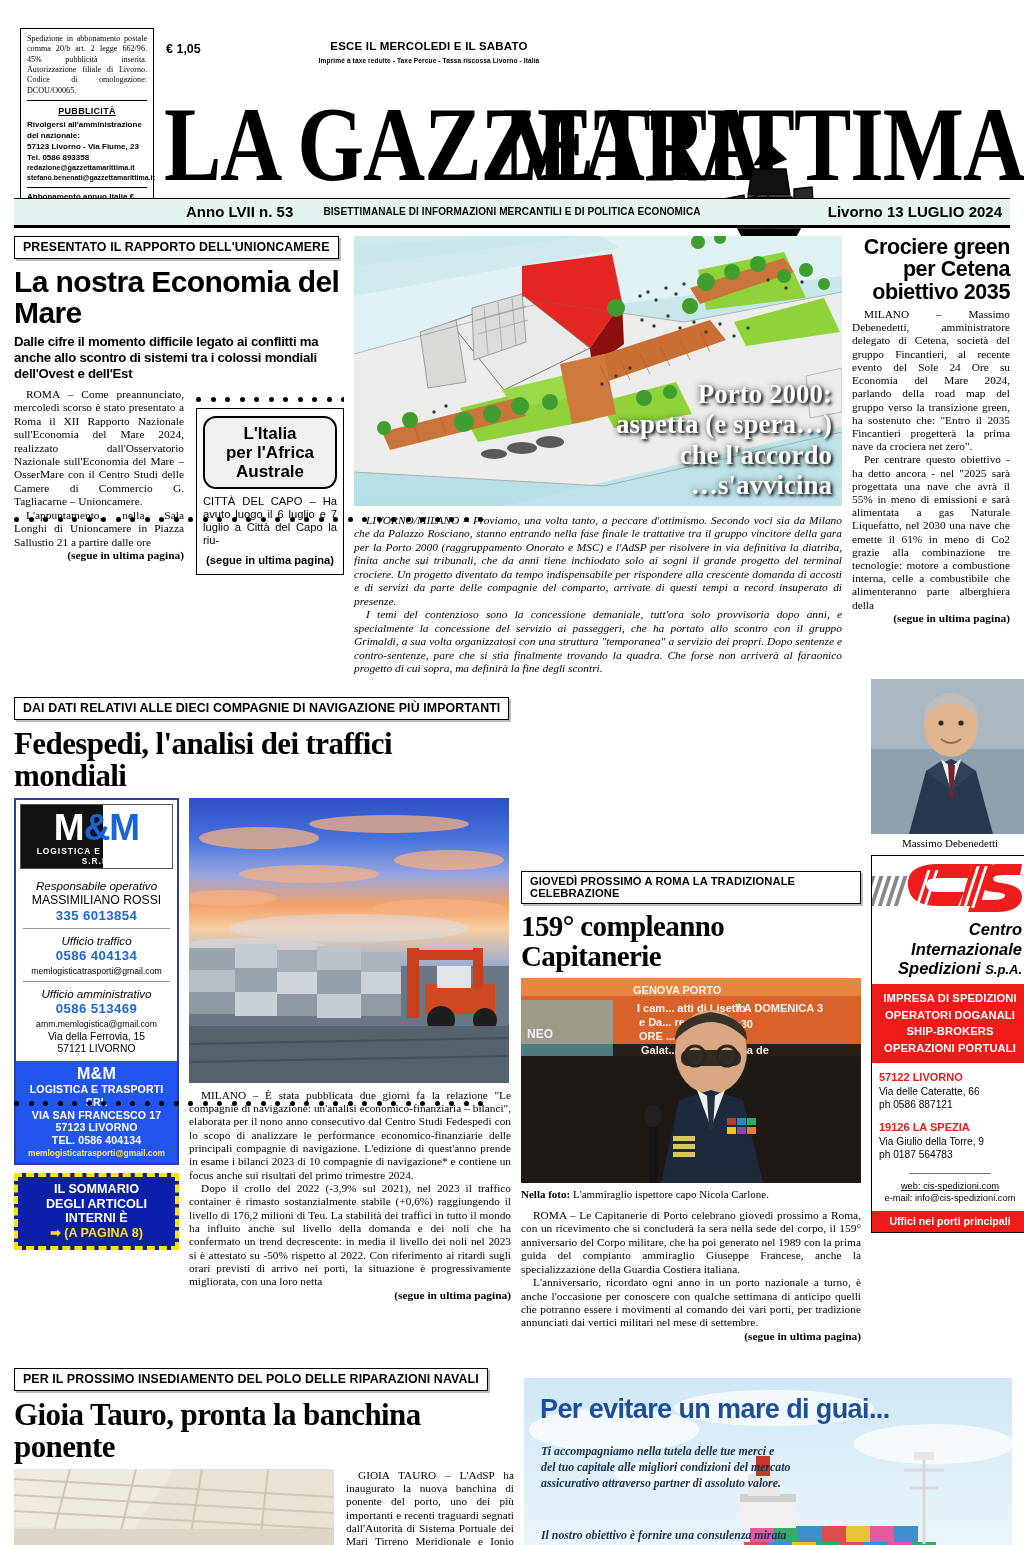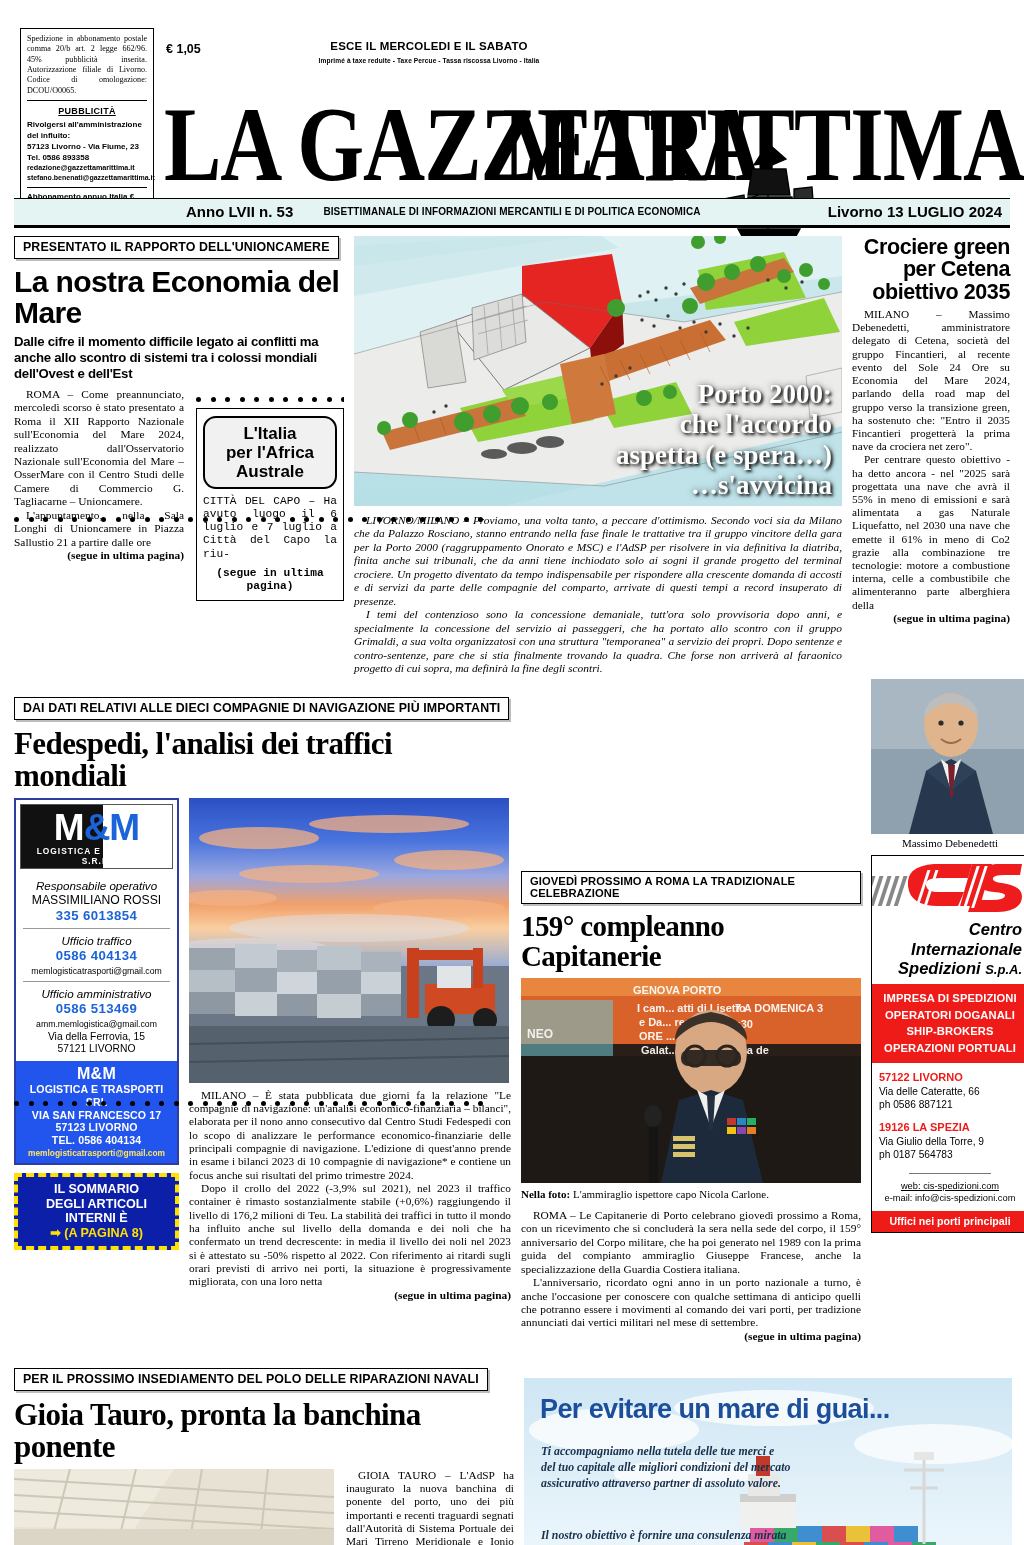--- a/index.html
+++ b/index.html
@@ -45,21 +45,21 @@
   .row1{display:flex;gap:10px;margin-top:8px;}
   .col-a{width:330px;}
   .col-b{width:488px;}
   .col-c{width:158px;}
 
   .lead-flex{display:flex;gap:12px;}
   .lead-left{width:172px;}
   .lead-right{width:148px;}
   .italia-box{border:1px solid #000;padding:7px 6px 7px;}
   .italia-inner{border:2px solid #000;border-radius:13px;padding:6px 4px;text-align:center;background:#f1f1f1;font-family:"Liberation Sans",sans-serif;font-weight:bold;font-size:17px;line-height:1.12;}
-  .italia-body{font-family:Liberation Mono, monospace;font-size:11.2px;line-height:1.18;text-align:justify;margin-top:6px;}
+  .italia-body{font-family:Liberation Sans, sans-serif;font-size:11.2px;line-height:1.18;text-align:justify;margin-top:6px;}
 
   .hero{position:relative;width:488px;height:270px;overflow:hidden;background:#bfe0e4;}
   .hero-title{position:absolute;right:10px;bottom:6px;text-align:right;font-family:"Liberation Serif",serif;font-weight:bold;font-size:27px;line-height:1.12;color:#fff;text-shadow:2px 2px 3px rgba(0,0,0,.85),0 0 6px rgba(0,0,0,.6);}
 
   .rt-headline{font-family:"Liberation Sans",sans-serif;font-weight:bold;font-size:21.5px;line-height:1.04;text-align:right;letter-spacing:-.4px;}
   .rt-body{font-family:"Liberation Serif",serif;font-size:11.3px;line-height:1.17;text-align:justify;margin-top:5px;}
 
   
   .row2{display:flex;gap:10px;margin-top:4px;}
   .ad-mm{border:2px solid #2f3e9e;width:165px;box-sizing:border-box;background:#fff;}
@@ -118,21 +118,21 @@
 
 <div class="page">
 
   <div class="masthead">
 
     <div class="mast-box">
       <p>Spedizione in abbonamento postale comma 20/b art. 2 legge 662/96. 45% pubblicità inserita. Autorizzazione filiale di Livorno. Codice di omologazione: DCOU/O0065.</p>
       <hr class="hr-thin">
       <div class="pubb">PUBBLICITÀ</div>
       <div class="bold-s">Rivolgersi all'amministrazione</div>
-      <div class="bold-s">del influito:</div>
+      <div class="bold-s">del nazionale:</div>
       <div class="bold-s ctr">57123 Livorno - Via Fiume, 23</div>
       <div class="bold-s ctr">Tel. 0586 893358</div>
       <div class="bold-s ctr" style="font-size:7.2px">redazione@gazzettamarittima.it</div>
       <div class="bold-s ctr" style="font-size:7px">stefano.benenati@gazzettamarittima.it</div>
       <hr class="hr-thin">
       <div class="bold-s">Abbonamento annuo Italia € 105, estero via aerea € 170.</div>
     </div>
 
     <div class="price">€ 1,05</div>
     <div class="esce">ESCE IL MERCOLEDI E IL SABATO</div>
@@ -315,22 +315,22 @@
           </g>
 
           <g stroke="#6f6f6f" fill="none" stroke-width=".8" opacity=".55">
             <path d="M0 118 L190 66 L330 86 L488 56"></path>
             <path d="M0 236 L250 250 L488 196"></path>
             <path d="M452 140 L488 132 L488 176 L456 182 Z"></path>
           </g>
         </svg>
         <div class="hero-title">
           <div>Porto 2000:</div>
+          <div>aspetta (e spera…)</div>
           <div>che l'accordo</div>
-          <div>aspetta (e spera…)</div>
           <div>…s'avvicina</div>
         </div>
       </div>
 
       <div class="body-txt ital" style="margin-top:8px">
         <p>LIVORNO/MILANO – Proviamo, una volta tanto, a peccare d'ottimismo. Secondo voci sia da Milano che da Palazzo Rosciano, stanno entrando nella fase finale le trattative tra il gruppo vincitore della gara per la Porto 2000 (raggruppamento Onorato e MSC) e l'AdSP per risolvere in via definitiva la diatriba, finita anche sui tribunali, che da anni tiene inchiodato solo ai sogni il grande progetto del terminal crociere. Un progetto diventato da tempo indispensabile per rispondere alla crescente domanda di accosti e di servizi da parte delle compagnie del comparto, arrivate di questi tempi a record insuperato di presenze.</p>
         <p>I temi del contenzioso sono la concessione demaniale, tutt'ora solo provvisoria dopo anni, e specialmente la concessione del servizio ai passeggeri, che ha portato allo scontro con il gruppo Grimaldi, a sua volta organizzatosi con una struttura "temporanea" a servizio dei propri. Dopo sentenze e contro-sentenze, pare che si stia finalmente trovando la quadra. Che forse non arriverà al faraonico progetto di cui sopra, ma definirà la fine degli scontri.</p>
       </div>
     </div>
 

